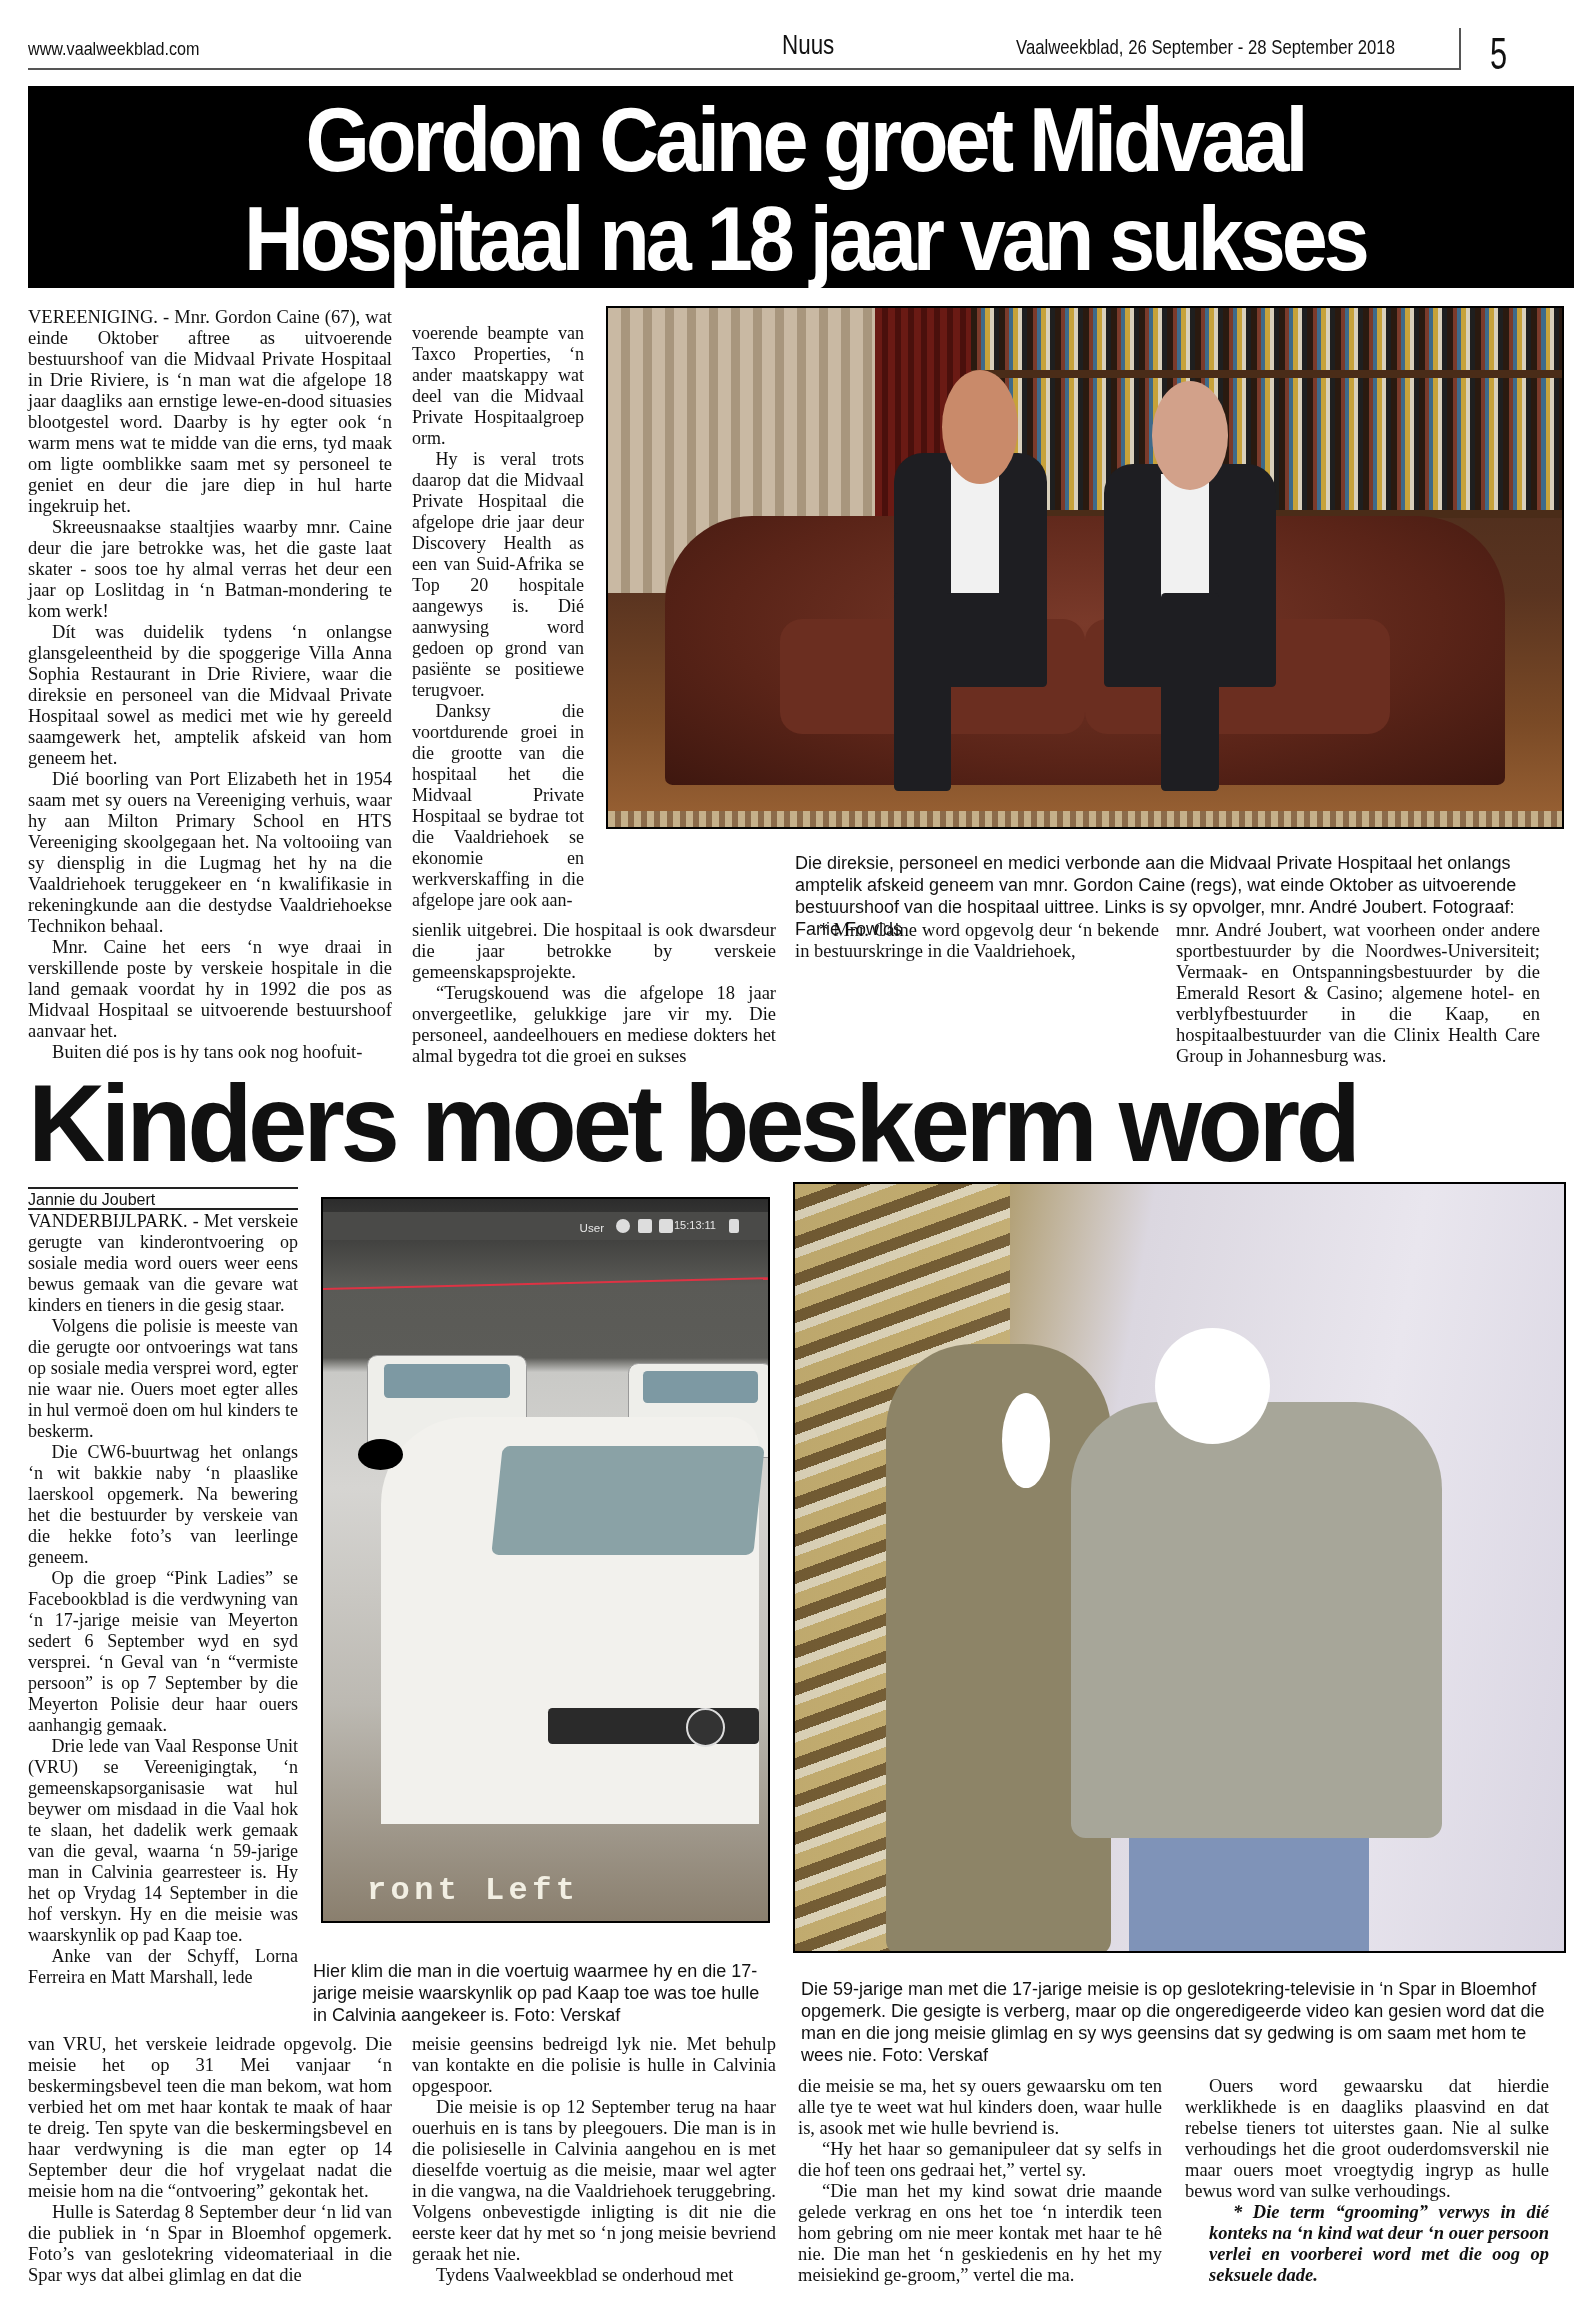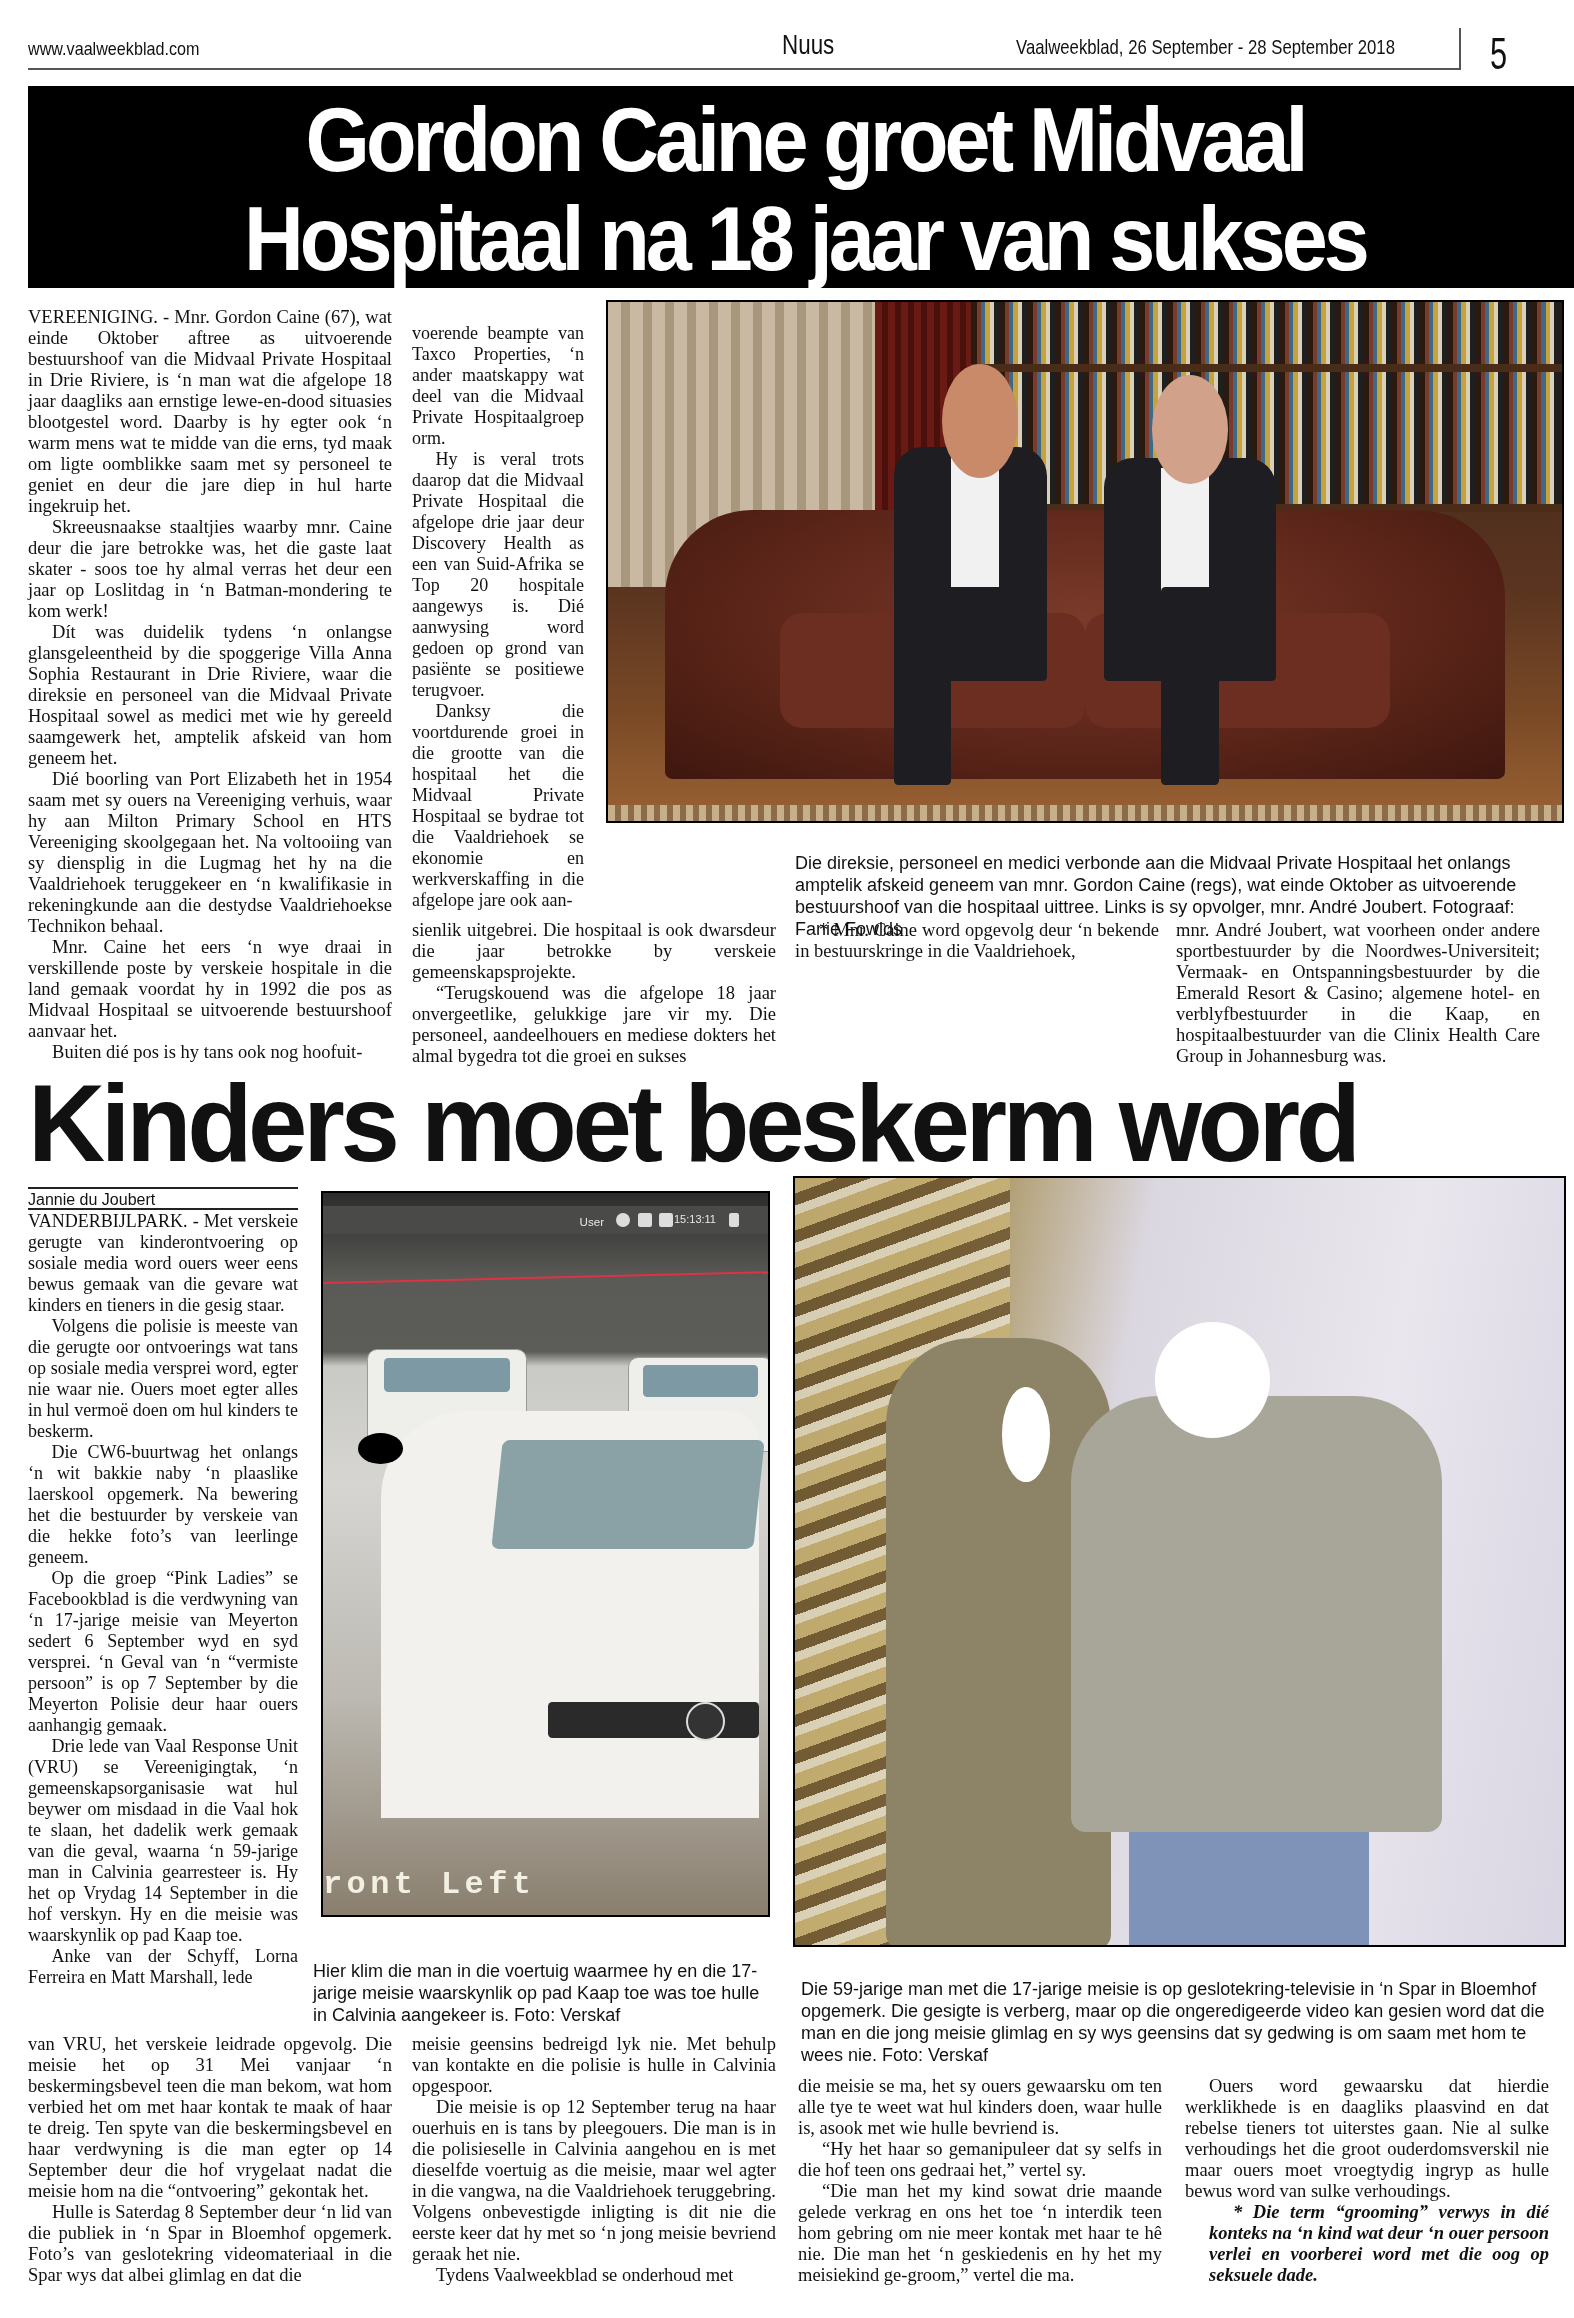--- a/index.html
+++ b/index.html
@@ -21,21 +21,21 @@
   .banner-line.l1 { top: 8.7px; }
   .banner-line.l2 { top: 108px; }
 
   
   .col { font-size: 18.5px; line-height: 21px; text-align: justify; hyphens: manual; }
   .col p { text-indent: 0; }
   .col p.ind { text-indent: 1.3em; }
   .col.narrow { font-size: 18px; }
 
   
-  .photo { border: 2.2px solid #000; overflow: hidden; }
+  .photo { border: 2.2px solid #000; overflow: hidden; margin-top: 6px; }
   .caption { font-family: "Liberation Sans", sans-serif; font-size: 18px; line-height: 22px; color: #111; }
 
   .h2 { left: 28px; top: 1069px; font-family: "Liberation Sans", sans-serif; font-weight: bold; font-size: 109px; letter-spacing: -4.4px; line-height: 1; transform: scaleX(0.98); transform-origin: left; white-space: nowrap; }
 
   .byline-top { left: 28px; top: 1187px; width: 270px; height: 2.2px; background: #222; }
   .byline { left: 28px; top: 1191px; font-family: "Liberation Sans", sans-serif; font-size: 16px; }
   .byline-bot { left: 28px; top: 1208px; width: 270px; height: 1.5px; background: #222; }
 
   
   .room { width: 100%; height: 100%; position: relative; background: linear-gradient(180deg, #3b2418 0%, #5a3420 55%, #7a4a26 80%, #9a6234 100%); }
@@ -57,21 +57,21 @@
   .cctv-time { position: absolute; right: 52px; top: 7.3px; font-size: 11px; }
   .cctv-ico { position: absolute; top: 6.5px; width: 14.5px; height: 14.5px; border-radius: 2.2px; background: #ddd; }
   .redline { position: absolute; left: 0; top: 89px; width: 100%; height: 2.2px; background: #d34; transform: rotate(-1.4deg); transform-origin: left; }
   .car { position: absolute; background: #eeeeea; border-radius: 10.2px 10.2px 4.4px 4.4px; border: 1.5px solid #999; }
   .car .ws { position: absolute; left: 10%; top: 8%; width: 80%; height: 34%; background: #7d99a3; border-radius: 4.4px; }
   .bakkie { position: absolute; left: 58px; top: 218px; width: 378px; height: 407px; background: #f2f1ed; border-radius: 87px 29px 0 0; }
   .bakkie .ws { position: absolute; left: 116px; top: 29px; width: 262px; height: 109px; background: #8aa2a6; border-radius: 7.3px; transform: skewX(-6deg); }
   .bakkie .grille { position: absolute; left: 167px; top: 291px; width: 211px; height: 36px; background: #2a2a2a; border-radius: 4.4px; }
   .bakkie .vw { position: absolute; left: 305px; top: 291px; width: 39px; height: 39px; border-radius: 50%; border: 2.9px solid #ddd; background: #333; }
   .blackface { position: absolute; left: 35px; top: 240px; width: 45px; height: 30.5px; border-radius: 50%; background: #000; }
-  .frontleft { position: absolute; left: 0; bottom: 11.6px; width: 100%; font-family: "Liberation Mono", monospace; font-weight: bold; font-size: 32px; color: #f2efe3; letter-spacing: 4.4px; }
+  .frontleft { position: absolute; left: 0; bottom: 11.6px; width: 100%; font-family: "Liberation Mono", monospace; font-weight: bold; font-size: 32px; color: #f2efe3; letter-spacing: 4.4px; padding-left: 44px; }
 
   .cctv2 { width: 100%; height: 100%; position: relative; background: linear-gradient(100deg, #7c6a3a 0%, #a38c4e 18%, #dbd7e0 40%, #e9e6ee 70%, #d9d5e2 100%); }
   .shelf-stripes { position: absolute; left: 0; top: 0; width: 28%; height: 100%; background: repeating-linear-gradient(160deg, #c7b175 0 14.5px, #6c5530 14.5px 26px, #e4ddc8 26px 35px); opacity: 0.85; }
   .girl { position: absolute; left: 91px; top: 160px; width: 225px; height: 611px; background: #8d8467; border-radius: 87px 87px 14.5px 14.5px; }
   .girl-legs { position: absolute; left: 138px; top: 596px; width: 145px; height: 196px; background: #2a2a38; }
   .man { position: absolute; left: 276px; top: 218px; width: 371px; height: 436px; background: #a7a699; border-radius: 87px 87px 14.5px 14.5px; }
   .man-legs { position: absolute; left: 334px; top: 633px; width: 240px; height: 164px; background: #7f93b8; }
   .blur { position: absolute; border-radius: 50%; background: #fff; }
 </style>
 </head>

